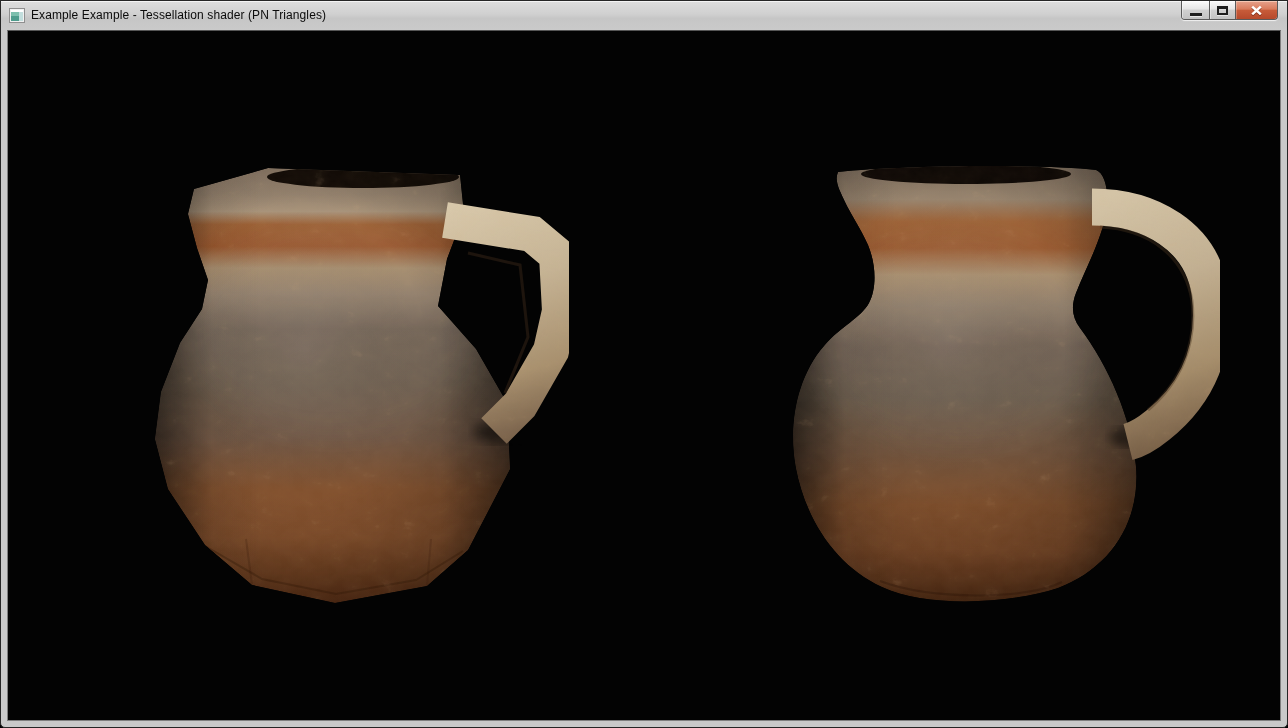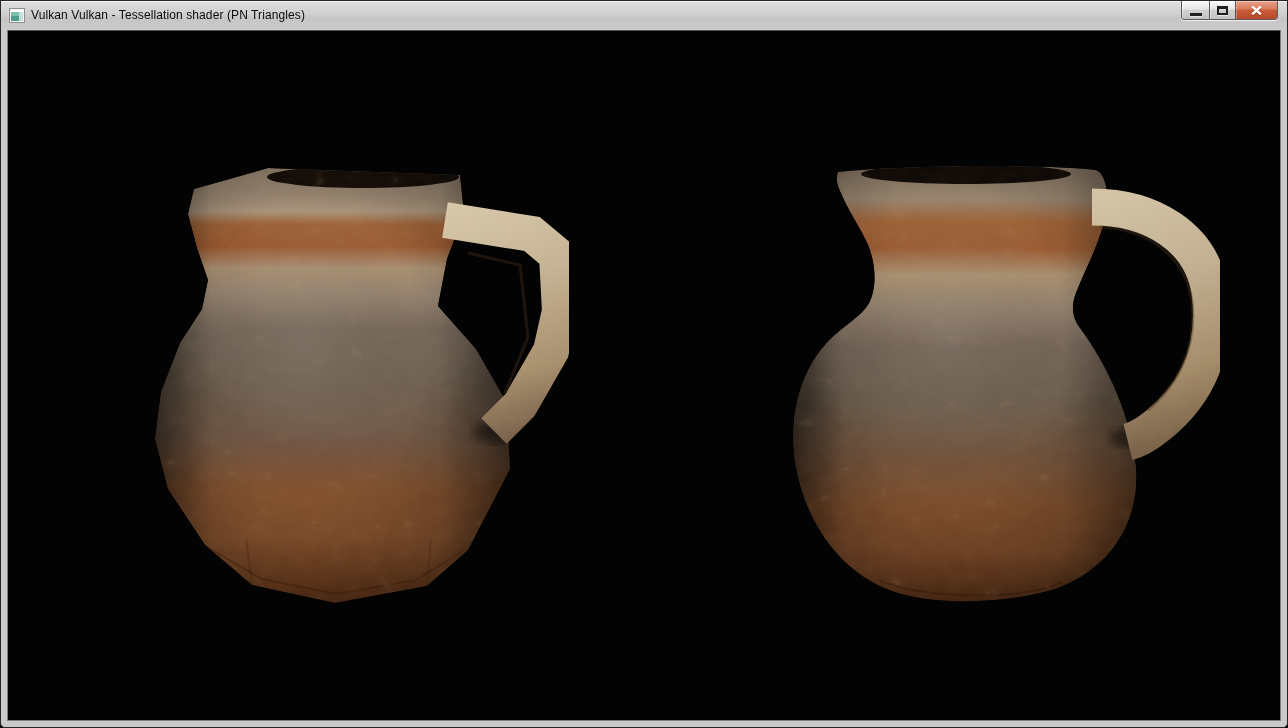--- a/index.html
+++ b/index.html
@@ -62,21 +62,21 @@
 
   <div class="titlebar">
     <svg class="app-icon" viewBox="0 0 16 15">
       <rect x="0.5" y="0.5" width="15" height="14" fill="#f1f1f1" stroke="#8f8f8f"></rect>
       <rect x="2" y="2" width="12" height="11" fill="#dfeeec"></rect>
       <rect x="2" y="2" width="12" height="2" fill="#ffffff"></rect>
       <rect x="2" y="4" width="8" height="9" fill="#4f9c8d"></rect>
       <rect x="2" y="4" width="8" height="4" fill="#7dbfae"></rect>
       <rect x="10" y="4" width="4" height="9" fill="#c2dedd"></rect>
     </svg>
-    <span class="win-title">Vulkan Vulkan - Tessellation shader (PN Triangles)</span>
+    <span class="win-title">Example Example - Tessellation shader (PN Triangles)</span>
 
     <div class="controls">
       <div class="btn min">
         <span class="glyph-min"></span>
       </div>
       <div class="btn max">
         <span class="glyph-max"></span>
       </div>
       <div class="btn close">
         <svg class="glyph-close" width="13" height="11" viewBox="0 0 13 11">

